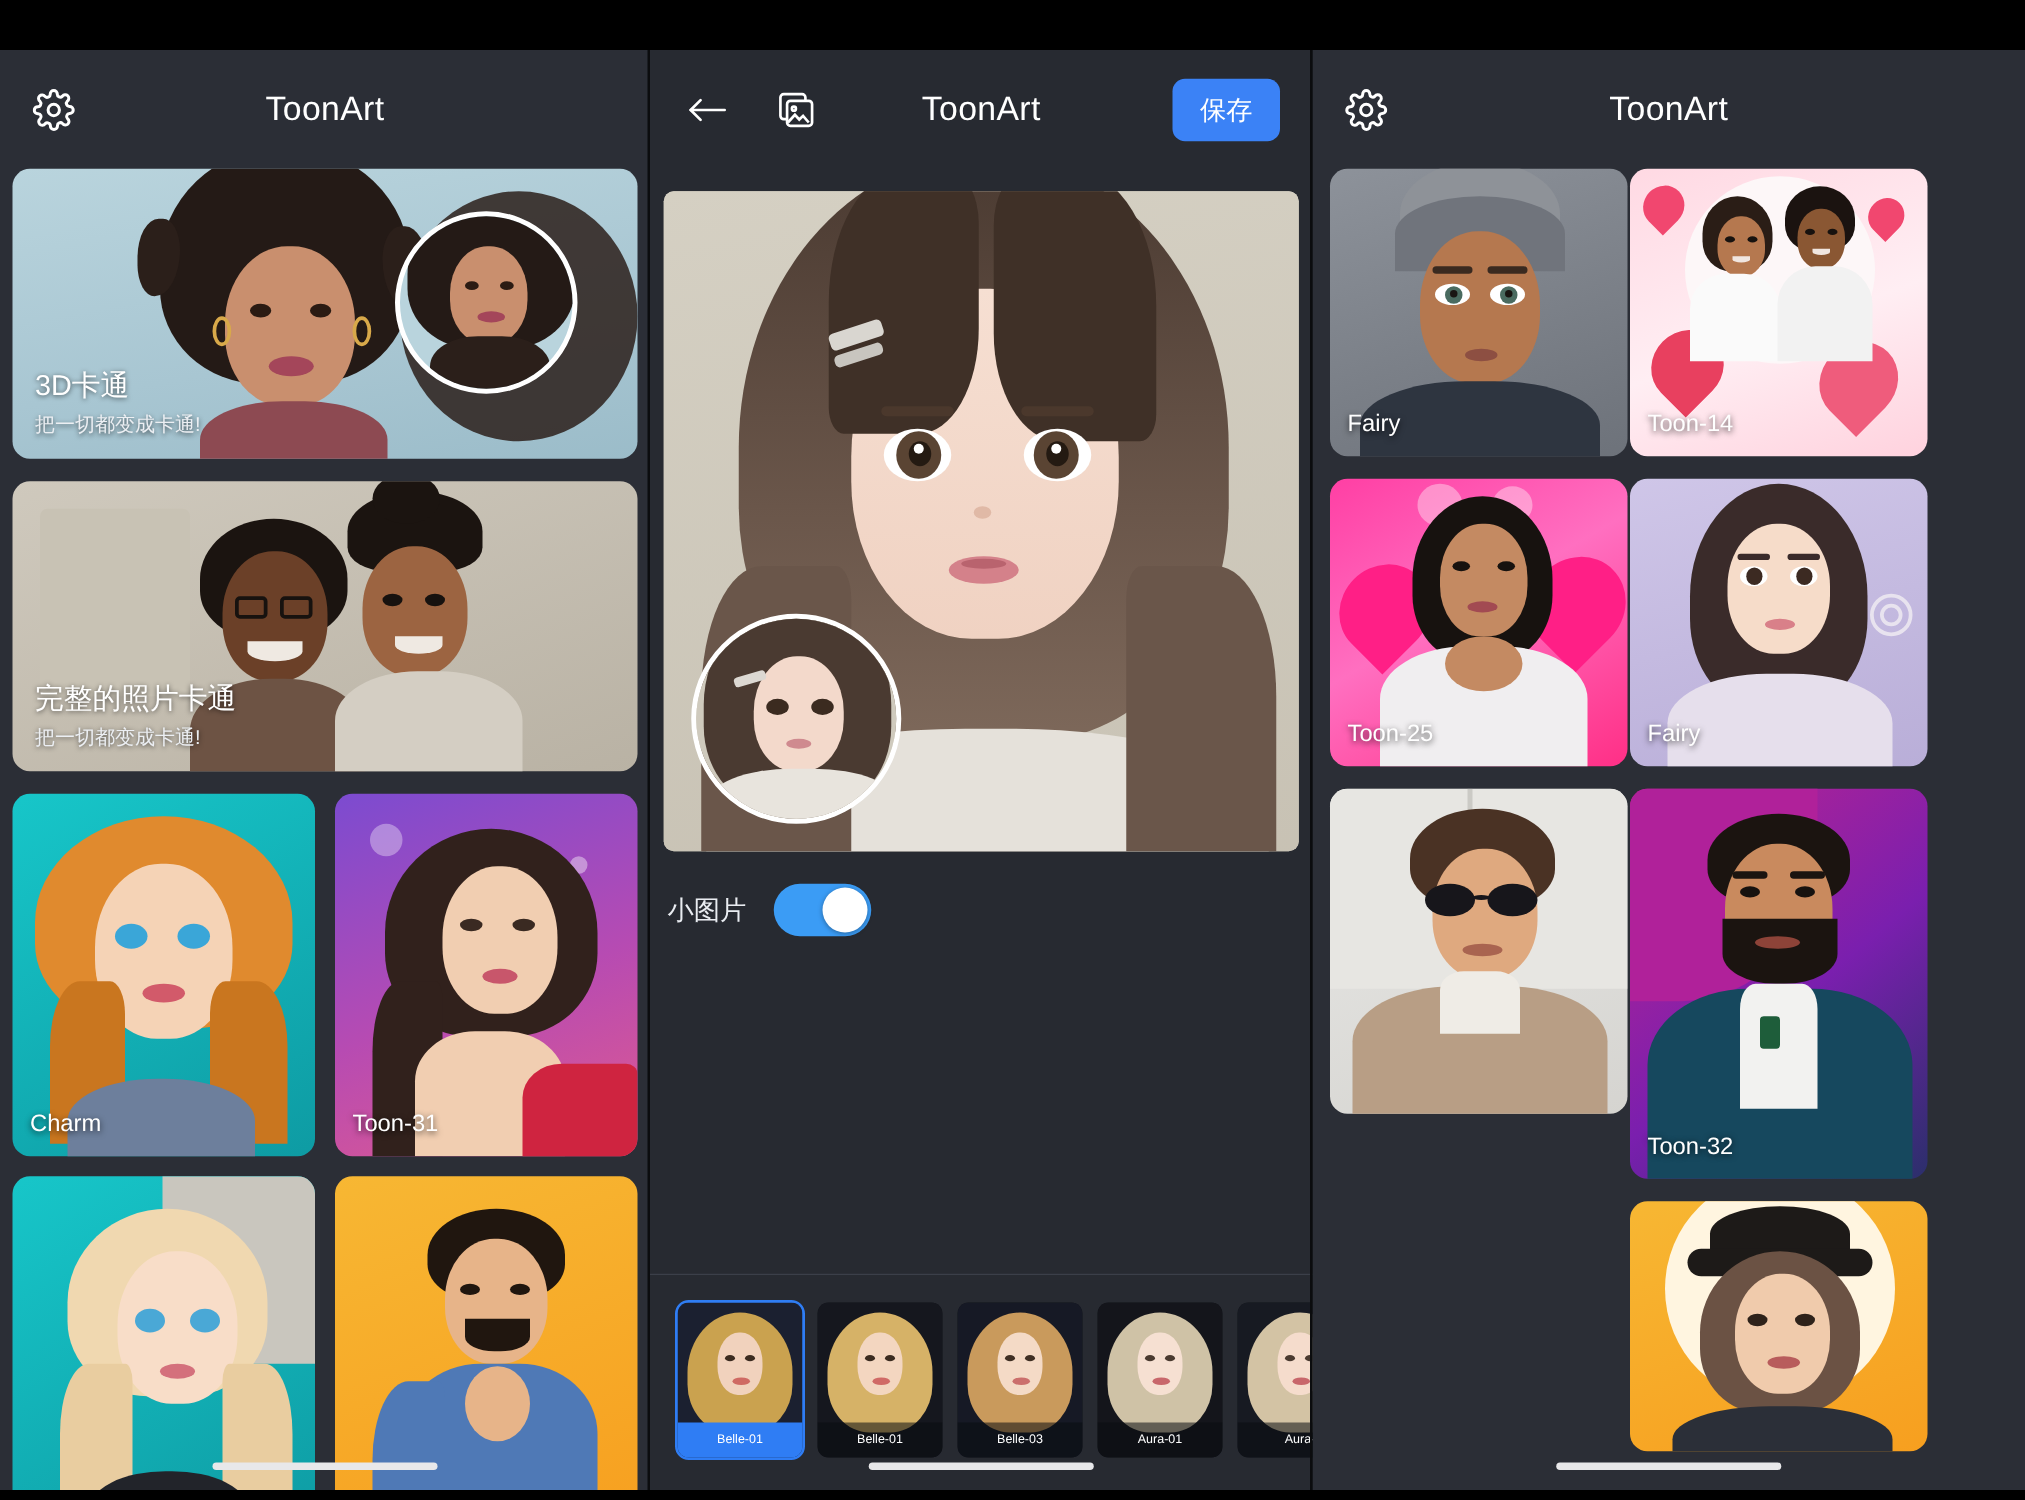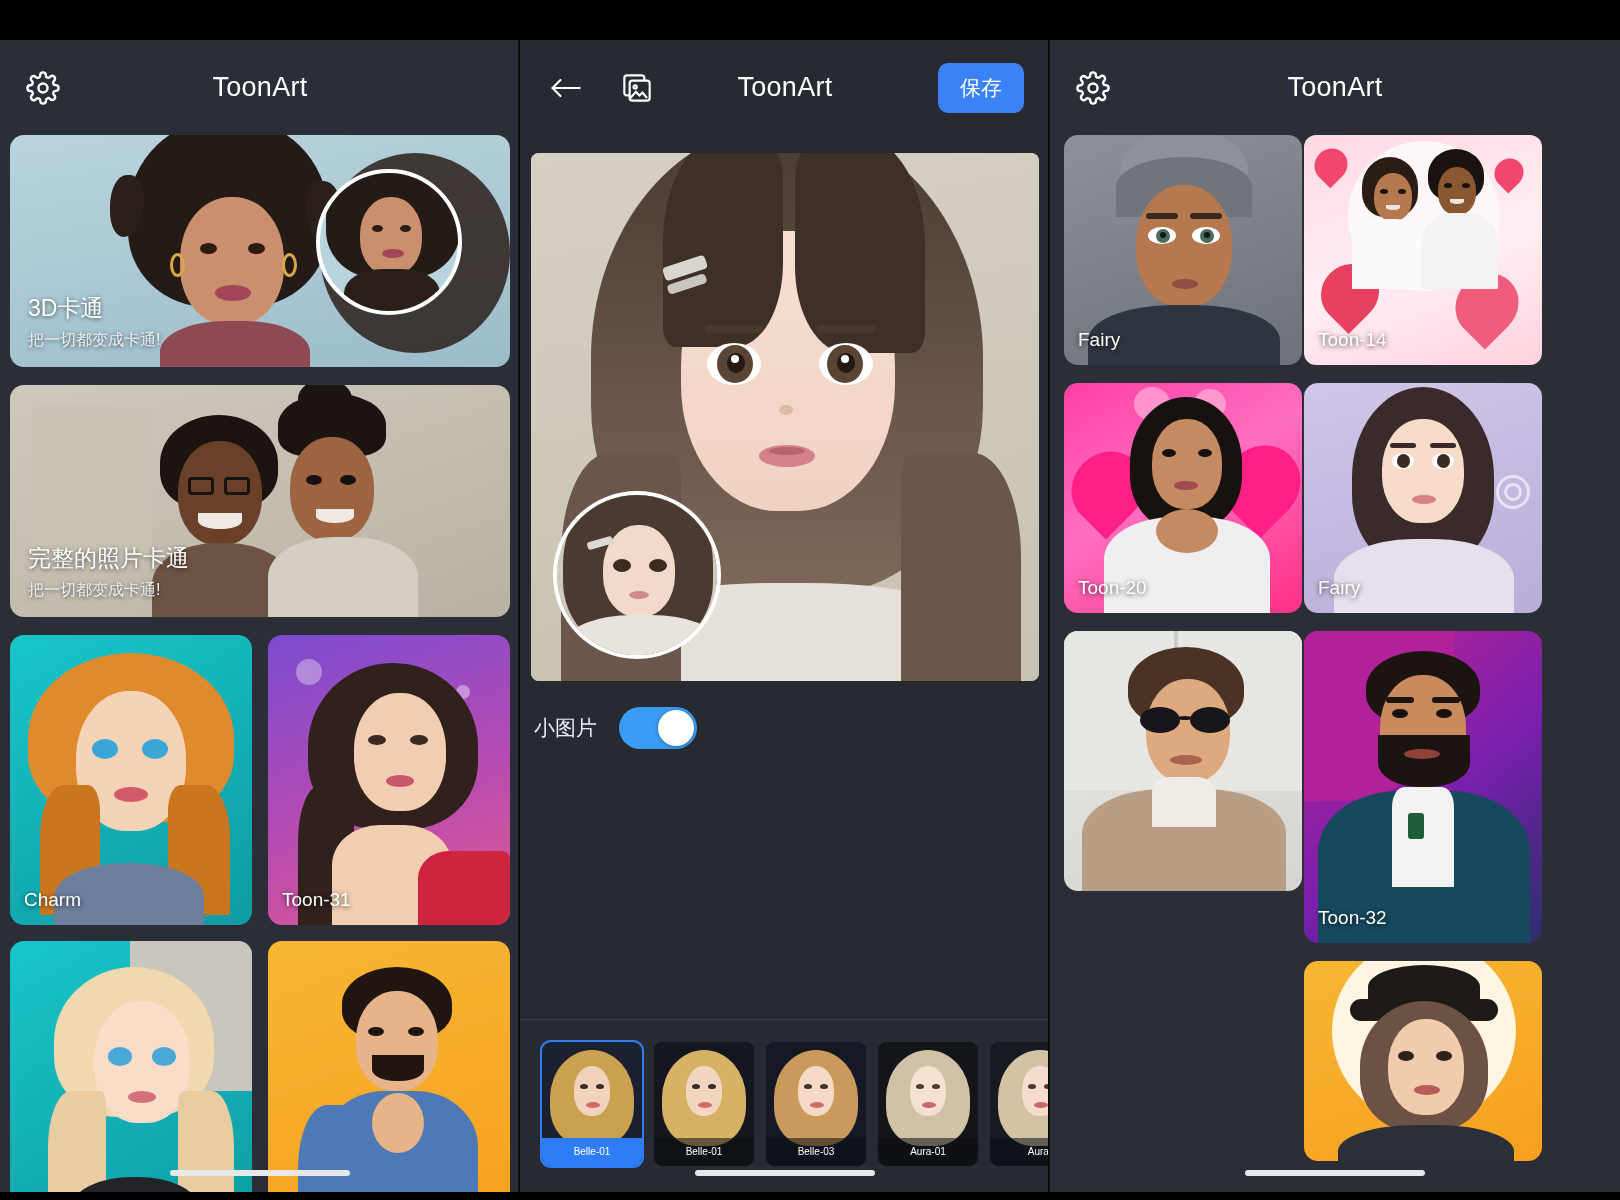--- a/index.html
+++ b/index.html
@@ -84,21 +84,21 @@
 
   
   .g-sky{ background:linear-gradient(170deg,#b9d4dd 0%,#a8c6d2 60%,#9bbcc9 100%); }
   .g-wall{ background:linear-gradient(160deg,#cfc9bd 0%,#b9b2a4 100%); }
   .g-teal{ background:linear-gradient(150deg,#17c6c9 0%,#0e9ba3 100%); }
   .g-purple{ background:linear-gradient(160deg,#7c4bd0 0%,#b74bb2 55%,#e05a8f 100%); }
   .g-yellow{ background:radial-gradient(circle at 50% 42%, #ffd23f 0%, #ffb300 45%, #f59e00 100%); }
   .g-pinkh{ background:linear-gradient(150deg,#ff3fa4 0%,#ff6fc0 45%,#ff2f86 100%); }
   .g-magenta{ background:linear-gradient(140deg,#c0248f 0%,#7a1fae 55%,#2b2f6b 100%); }
   .g-lav{ background:linear-gradient(165deg,#cfc6e8 0%,#b9aed8 100%); }
-  .g-rose{ background:linear-gradient(160deg,#ffd9e3 0%,#ffeef3 55%,#ffd2de 100%);border-radius:12px; }
+  .g-rose{ background:linear-gradient(160deg,#ffd9e3 0%,#ffeef3 55%,#ffd2de 100%); }
   .g-amber{ background:linear-gradient(160deg,#f7b733 0%,#f79f1f 100%); }
   .g-white{ background:linear-gradient(160deg,#e9e9e7 0%,#d5d4d0 100%); }
   .g-grey{ background:linear-gradient(160deg,#8d929a 0%,#6d727a 100%); }
 </style>
 </head>
 <body>
 
 <div class="screen">
 
   <div class="devbar-top"></div>
@@ -415,21 +415,21 @@
             <div class="blob" style="left:70px;top:4px;width:36px;height:34px;background:#ffffff60;"></div>
             <div class="blob" style="left:130px;top:6px;width:32px;height:30px;background:#ffffff60;"></div>
             <div class="hairmass" style="left:66px;top:14px;width:112px;height:132px;background:#17120f;"></div>
             <div class="face" style="left:88px;top:36px;width:70px;height:90px;background:#c48a62;"></div>
             <div class="blob" style="left:98px;top:66px;width:14px;height:8px;background:#17120f;"></div>
             <div class="blob" style="left:134px;top:66px;width:14px;height:8px;background:#17120f;"></div>
             <div class="blob" style="left:110px;top:98px;width:24px;height:9px;background:#a24a52;border-radius:50%;"></div>
             <div class="blob" style="left:40px;top:134px;width:166px;height:100px;background:#f0eef0;border-radius:42% 42% 0 0;"></div>
             <div class="blob" style="left:92px;top:126px;width:62px;height:44px;background:#c48a62;"></div>
           </div>
-          <div class="lbl">Toon-20</div>
+          <div class="lbl">Toon-25</div>
         </div>
 
         <div class="rcard g-white" style="height:260px">
           <div class="art">
             <div class="blob" style="left:0;top:0;width:238px;height:160px;background:#e7e6e2;border-radius:0;"></div>
             <div class="blob" style="left:110px;top:0;width:4px;height:160px;background:#cbcac5;border-radius:0;"></div>
             <div class="hairmass" style="left:64px;top:16px;width:116px;height:80px;background:#4a3224;"></div>
             <div class="face" style="left:82px;top:48px;width:84px;height:104px;background:#dfa97f;"></div>
             <div class="blob" style="left:76px;top:76px;width:40px;height:26px;background:#17161b;border-radius:50%;"></div>
             <div class="blob" style="left:126px;top:76px;width:40px;height:26px;background:#17161b;border-radius:50%;"></div>

